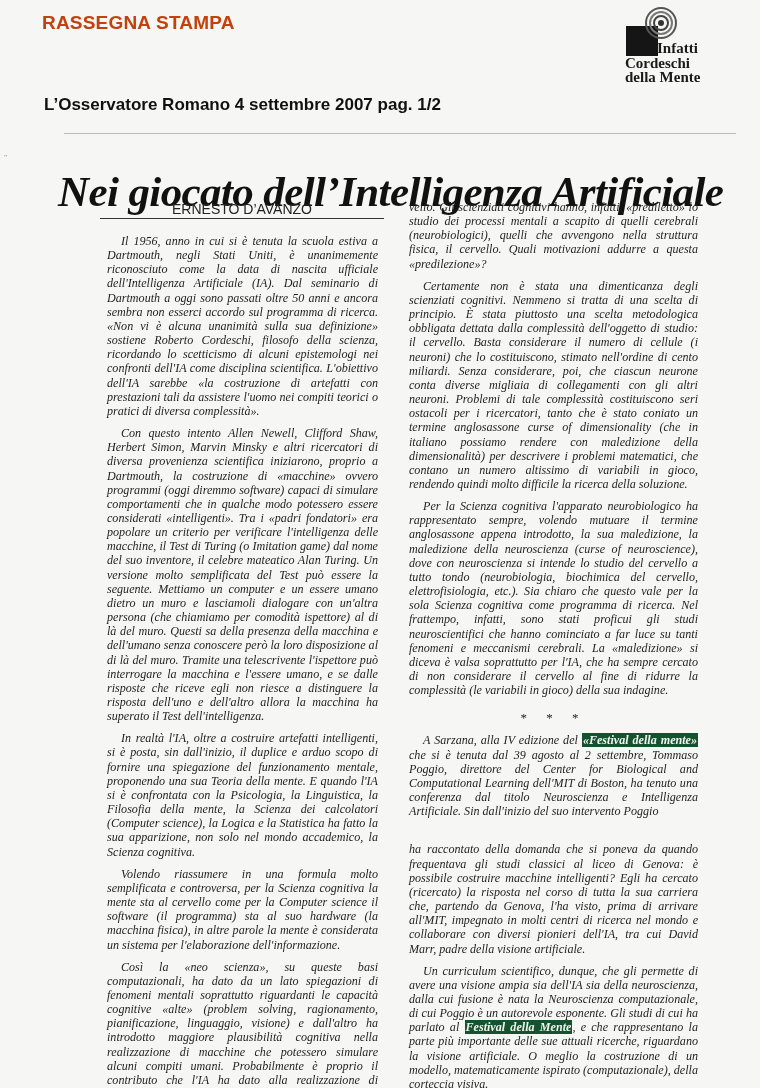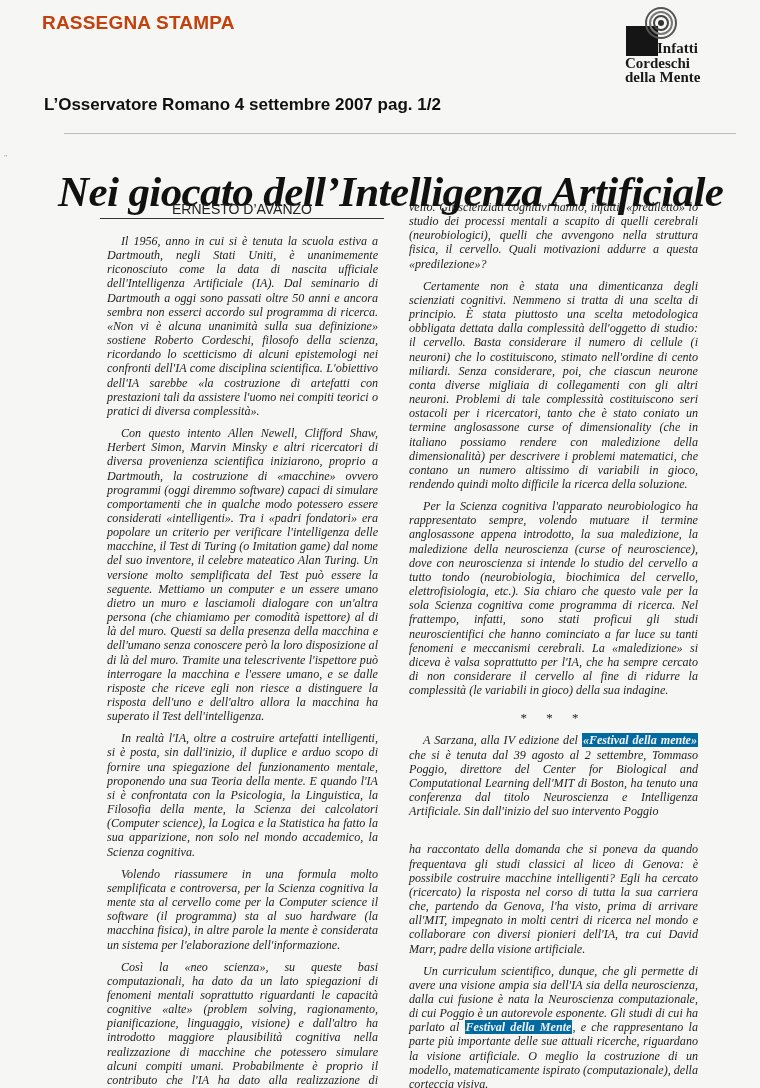--- a/index.html
+++ b/index.html
@@ -37,21 +37,21 @@
     border-bottom: 1px solid #333; padding-bottom: 1px; text-align: center;
   }
   .col {
     position: absolute; font-style: italic; font-size: 12.1px; line-height: 14.15px;
     text-align: justify; color: #1e1e1e;
   }
   .col p { margin: 8px; text-indent: 14px; hyphens: auto; }
   .col-left { left: 99px; top: 226px; width: 287px; }
   .col-right { left: 401px; top: 192px; width: 305px; }
   .stars { text-align: center; font-style: normal; margin: 14px 0 6px 0; letter-spacing: 8px; font-size: 13px; }
-  .hl { background: #0369a1; color: #f3f3f3; padding: 0 1px; font-weight: bold; }
+  .hl { background: #14532d; color: #f3f3f3; padding: 0 1px; font-weight: bold; }
   .gap { height: 8px; }
 </style>
 </head>
 <body>
 
 <div class="hdr-label">RASSEGNA STAMPA</div>
 <div class="hdr-source">L’Osservatore Romano 4 settembre 2007 pag. 1/2</div>
 
 <div class="logo">
   <div class="sq"></div>

